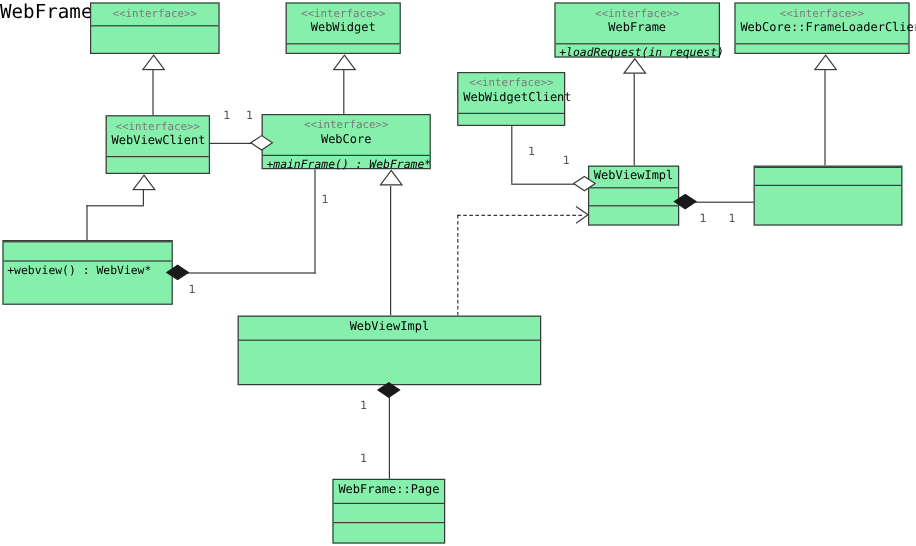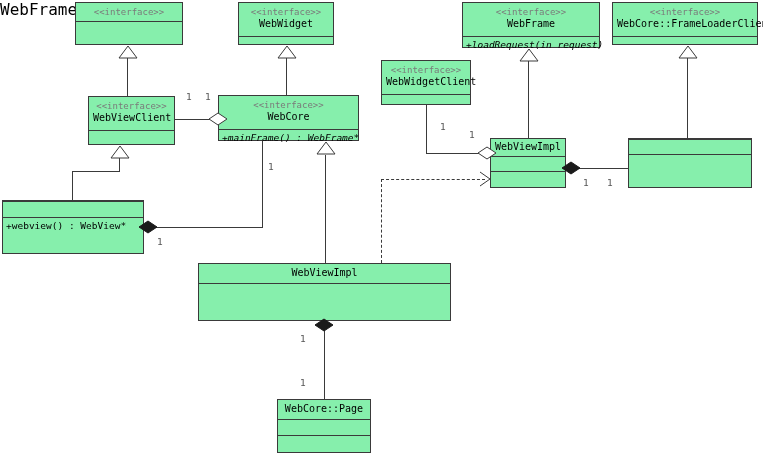--- a/index.html
+++ b/index.html
@@ -197,21 +197,21 @@
   <div class="uml-class" style="left:198px; top:263px; width:253px; height:58px;">
     <div class="uml-row row-name" style="padding:3px 4px 4px 4px;">
       <div class="row-title" style="padding-bottom:0;">WebViewImpl</div>
     </div>
     <div class="uml-row sep-top row-empty" style="height:17px;"></div>
   </div>
 
   
   <div class="uml-class" style="left:277px; top:399px; width:94px; height:54px;">
     <div class="uml-row row-name" style="padding:3px 4px 4px 4px;">
-      <div class="row-title" style="padding-bottom:0;">WebCore::Page</div>
+      <div class="row-title" style="padding-bottom:0;">WebFrame::Page</div>
     </div>
     <div class="uml-row sep-top row-empty" style="height:16px;"></div>
     <div class="uml-row sep-top row-empty" style="height:16px;"></div>
   </div>
 
 
   
 
   
   <div class="line v" style="left:127px; top:57px; height:39px;"></div>

